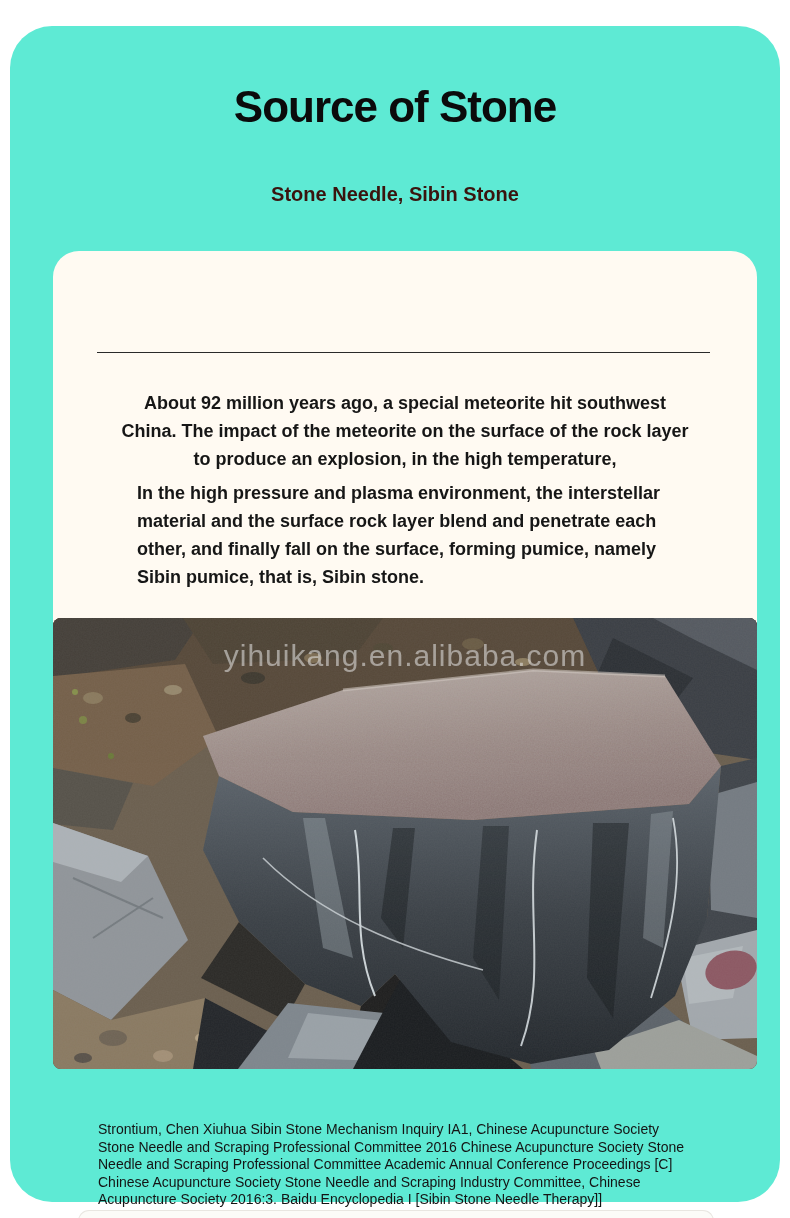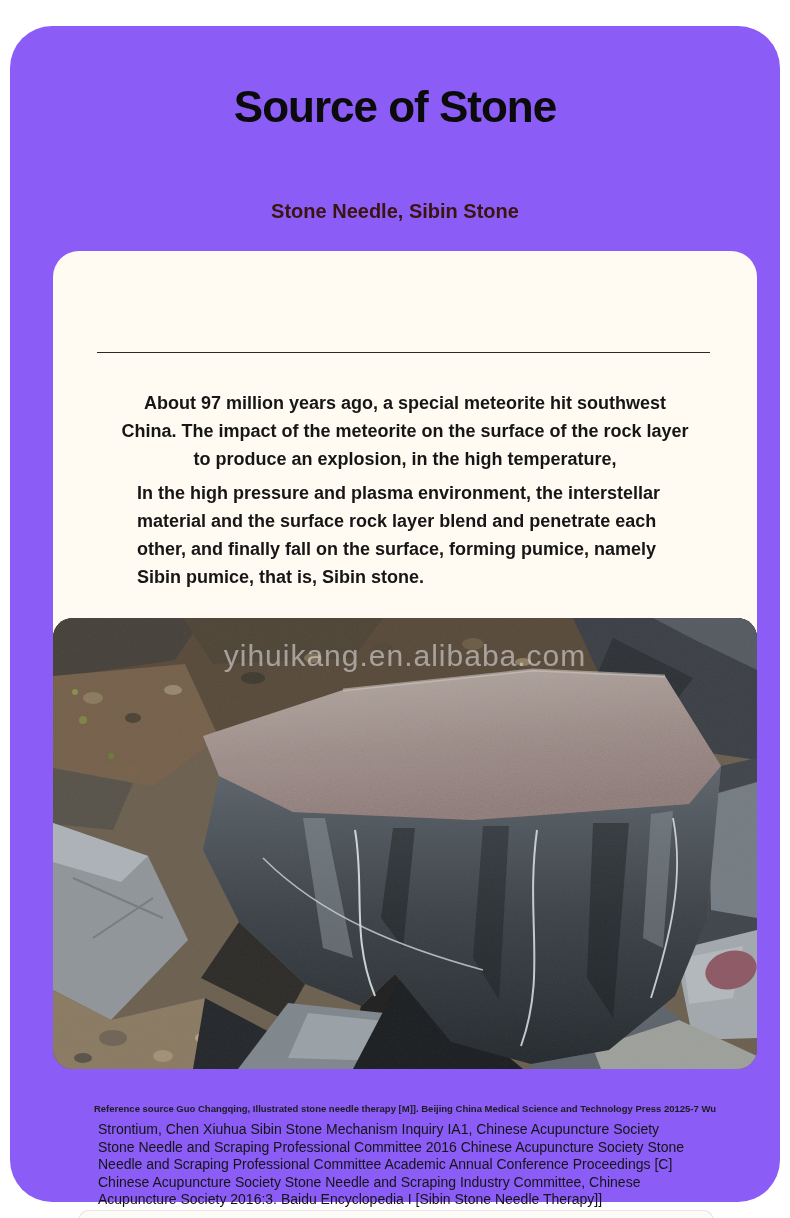--- a/index.html
+++ b/index.html
@@ -2,28 +2,28 @@
 <html><head>
 <meta charset="utf-8">
 <style>
   html,body{margin:0;padding:0;}
   body{
     width:790px;height:1218px;position:relative;background:#ffffff;
     font-family:"Liberation Sans","DejaVu Sans",sans-serif;overflow:hidden;
   }
   .panel{
     position:absolute;left:10px;top:26px;width:770px;height:1176px;
-    background:#8b5cf6;border-radius:42px;
+    background:#5eead4;border-radius:42px;
   }
   .title{
     position:absolute;left:0;top:56px;width:100%;text-align:center;
     font-size:44px;font-weight:800;letter-spacing:-1px;color:#0b0b0b;
   }
   .subtitle{
-    position:absolute;left:0;top:174px;width:100%;text-align:center;
+    position:absolute;left:0;top:157px;width:100%;text-align:center;
     font-size:20px;font-weight:700;color:#3a140e;
   }
   .card{
     position:absolute;left:43px;top:225px;width:704px;height:818px;
     background:#fffaf2;border-radius:26px;
   }
   .card-heading{
     position:absolute;left:44px;top:44px;
     font-size:22px;font-weight:800;color:#151515;
   }
@@ -36,21 +36,21 @@
     white-space:pre-line;
   }
   .para1{
     position:absolute;left:0px;top:138px;width:704px;text-align:center;
   }
   .para2{
     position:absolute;left:44px;top:228px;width:660px;text-align:left;margin-left:40px;
   }
   .photo{
     position:absolute;left:0;bottom:0;width:704px;height:451px;
-    border-radius:20px;overflow:hidden;background:#6b5f4f;
+    border-radius:8px;overflow:hidden;background:#6b5f4f;
   }
   .photo svg{display:block;width:704px;height:451px;}
   .ref-small{
     position:absolute;left:10px;top:1077px;width:770px;text-align:center;
     font-size:9.5px;font-weight:700;color:#1c1c1c;white-space:nowrap;
   }
   .ref-big{
     position:absolute;left:88px;top:1095px;width:690px;
     font-size:14px;font-weight:400;color:#141414;line-height:17.5px;
     white-space:pre-line;
@@ -64,21 +64,21 @@
 </head>
 <body>
 
 <div class="panel">
 
   <div class="title">Source of Stone</div>
   <div class="subtitle">Stone Needle, Sibin Stone</div>
 
   <div class="card">
     <div class="rule"></div>
-    <div class="para para1">About 97 million years ago, a special meteorite hit southwest
+    <div class="para para1">About 92 million years ago, a special meteorite hit southwest
 China. The impact of the meteorite on the surface of the rock layer
 to produce an explosion, in the high temperature,</div>
     <div class="para para2">In the high pressure and plasma environment, the interstellar
 material and the surface rock layer blend and penetrate each
 other, and finally fall on the surface, forming pumice, namely
 Sibin pumice, that is, Sibin stone.</div>
 
     <div class="photo">
       <svg viewBox="0 0 704 451" preserveAspectRatio="none">
         <defs>
@@ -168,21 +168,20 @@
         <polygon points="150,118 290,72 480,52 612,58 668,148 636,186 420,202 240,194 166,158" fill="#9c7f85" filter="url(#grain)" opacity="0.45"></polygon>
         <polyline points="290,72 480,52 612,58" stroke="#cfc6bf" stroke-width="3" fill="none" opacity="0.6"></polyline>
 
         <rect x="0" y="0" width="704" height="451" fill="#888888" filter="url(#grain)" opacity="0.16"></rect>
 
         <text x="352" y="48" text-anchor="middle" font-size="30" font-family="Liberation Sans, sans-serif" fill="#e8e8e8" opacity="0.55" letter-spacing="1">yihuikang.en.alibaba.com</text>
       </svg>
     </div>
   </div>
 
-  <div class="ref-small">Reference source Guo Changqing, Illustrated stone needle therapy [M]]. Beijing China Medical Science and Technology Press 20125-7 Wu</div>
   <div class="ref-big">Strontium, Chen Xiuhua Sibin Stone Mechanism Inquiry IA1, Chinese Acupuncture Society
 Stone Needle and Scraping Professional Committee 2016 Chinese Acupuncture Society Stone
 Needle and Scraping Professional Committee Academic Annual Conference Proceedings [C]
 Chinese Acupuncture Society Stone Needle and Scraping Industry Committee, Chinese
 Acupuncture Society 2016:3. Baidu Encyclopedia I [Sibin Stone Needle Therapy]]</div>
 </div>
 
 <div class="next-card-edge"></div>
 
 </body></html>

